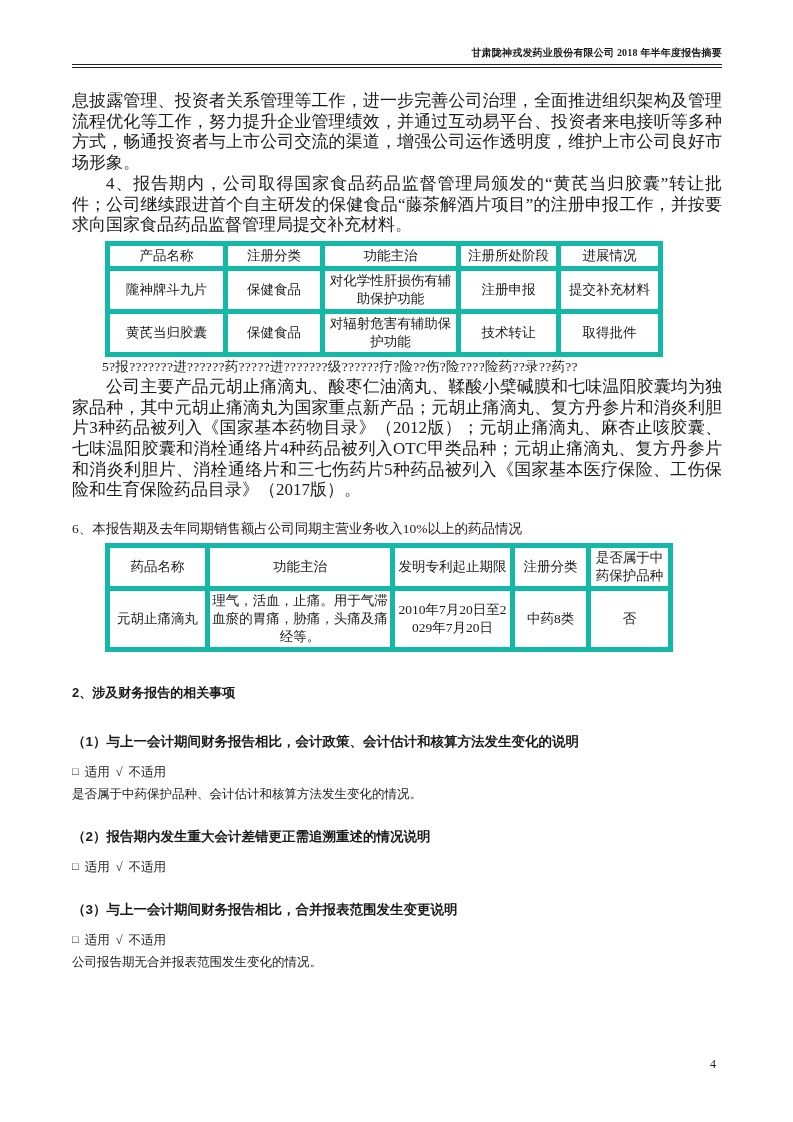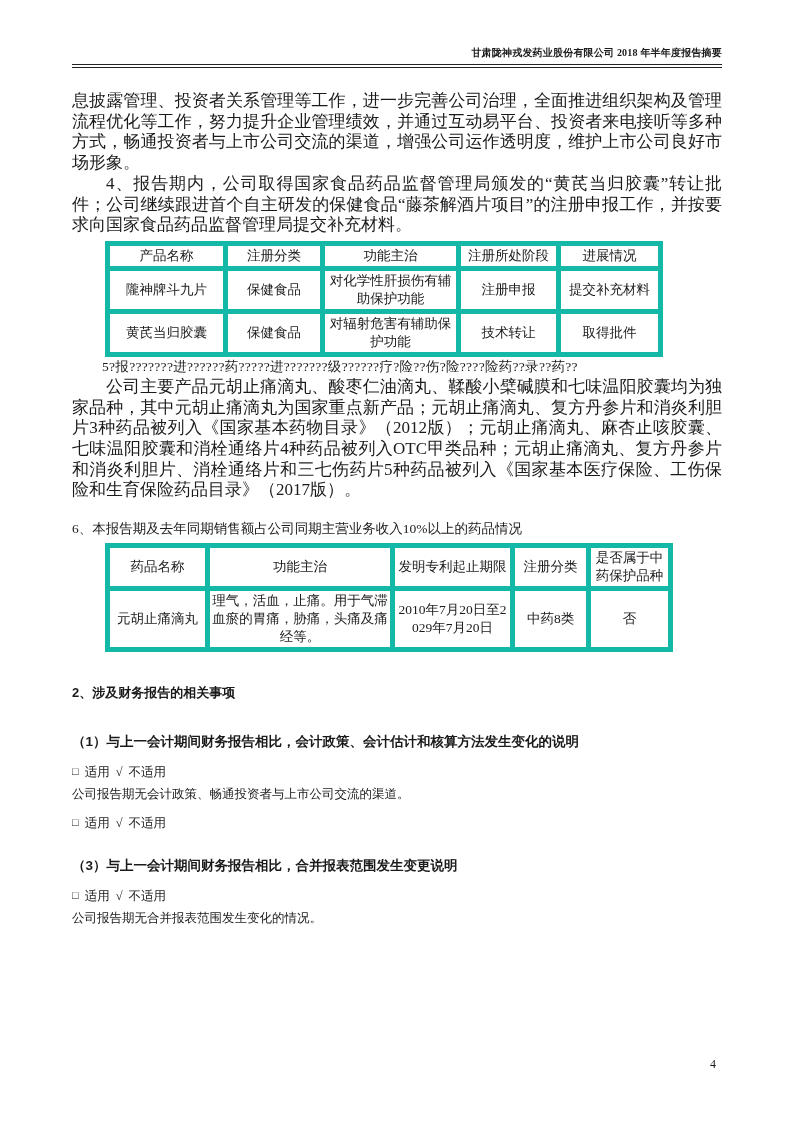--- a/index.html
+++ b/index.html
@@ -130,22 +130,23 @@
       </tr>
     </tbody>
       </table>
 
     <div class="sec-title">2、涉及财务报告的相关事项</div>
 
     <div class="sub-title">（1）与上一会计期间财务报告相比，会计政策、会计估计和核算方法发生变化的说明</div>
     <div class="apply-line">
       <span class="box">□</span><span>适用</span><span>√</span><span>不适用</span>
     </div>
-    <div class="note-line">公司报告期无会计政策、畅通投资者与上市公司交流的渠道。</div>
+    <div class="note-line">是否属于中药保护品种、会计估计和核算方法发生变化的情况。</div>
 
+    <div class="sub-title gap">（2）报告期内发生重大会计差错更正需追溯重述的情况说明</div>
     <div class="apply-line">
       <span class="box">□</span><span>适用</span><span>√</span><span>不适用</span>
     </div>
 
     <div class="sub-title gap">（3）与上一会计期间财务报告相比，合并报表范围发生变更说明</div>
     <div class="apply-line">
       <span class="box">□</span><span>适用</span><span>√</span><span>不适用</span>
     </div>
     <div class="note-line">公司报告期无合并报表范围发生变化的情况。</div>
 

